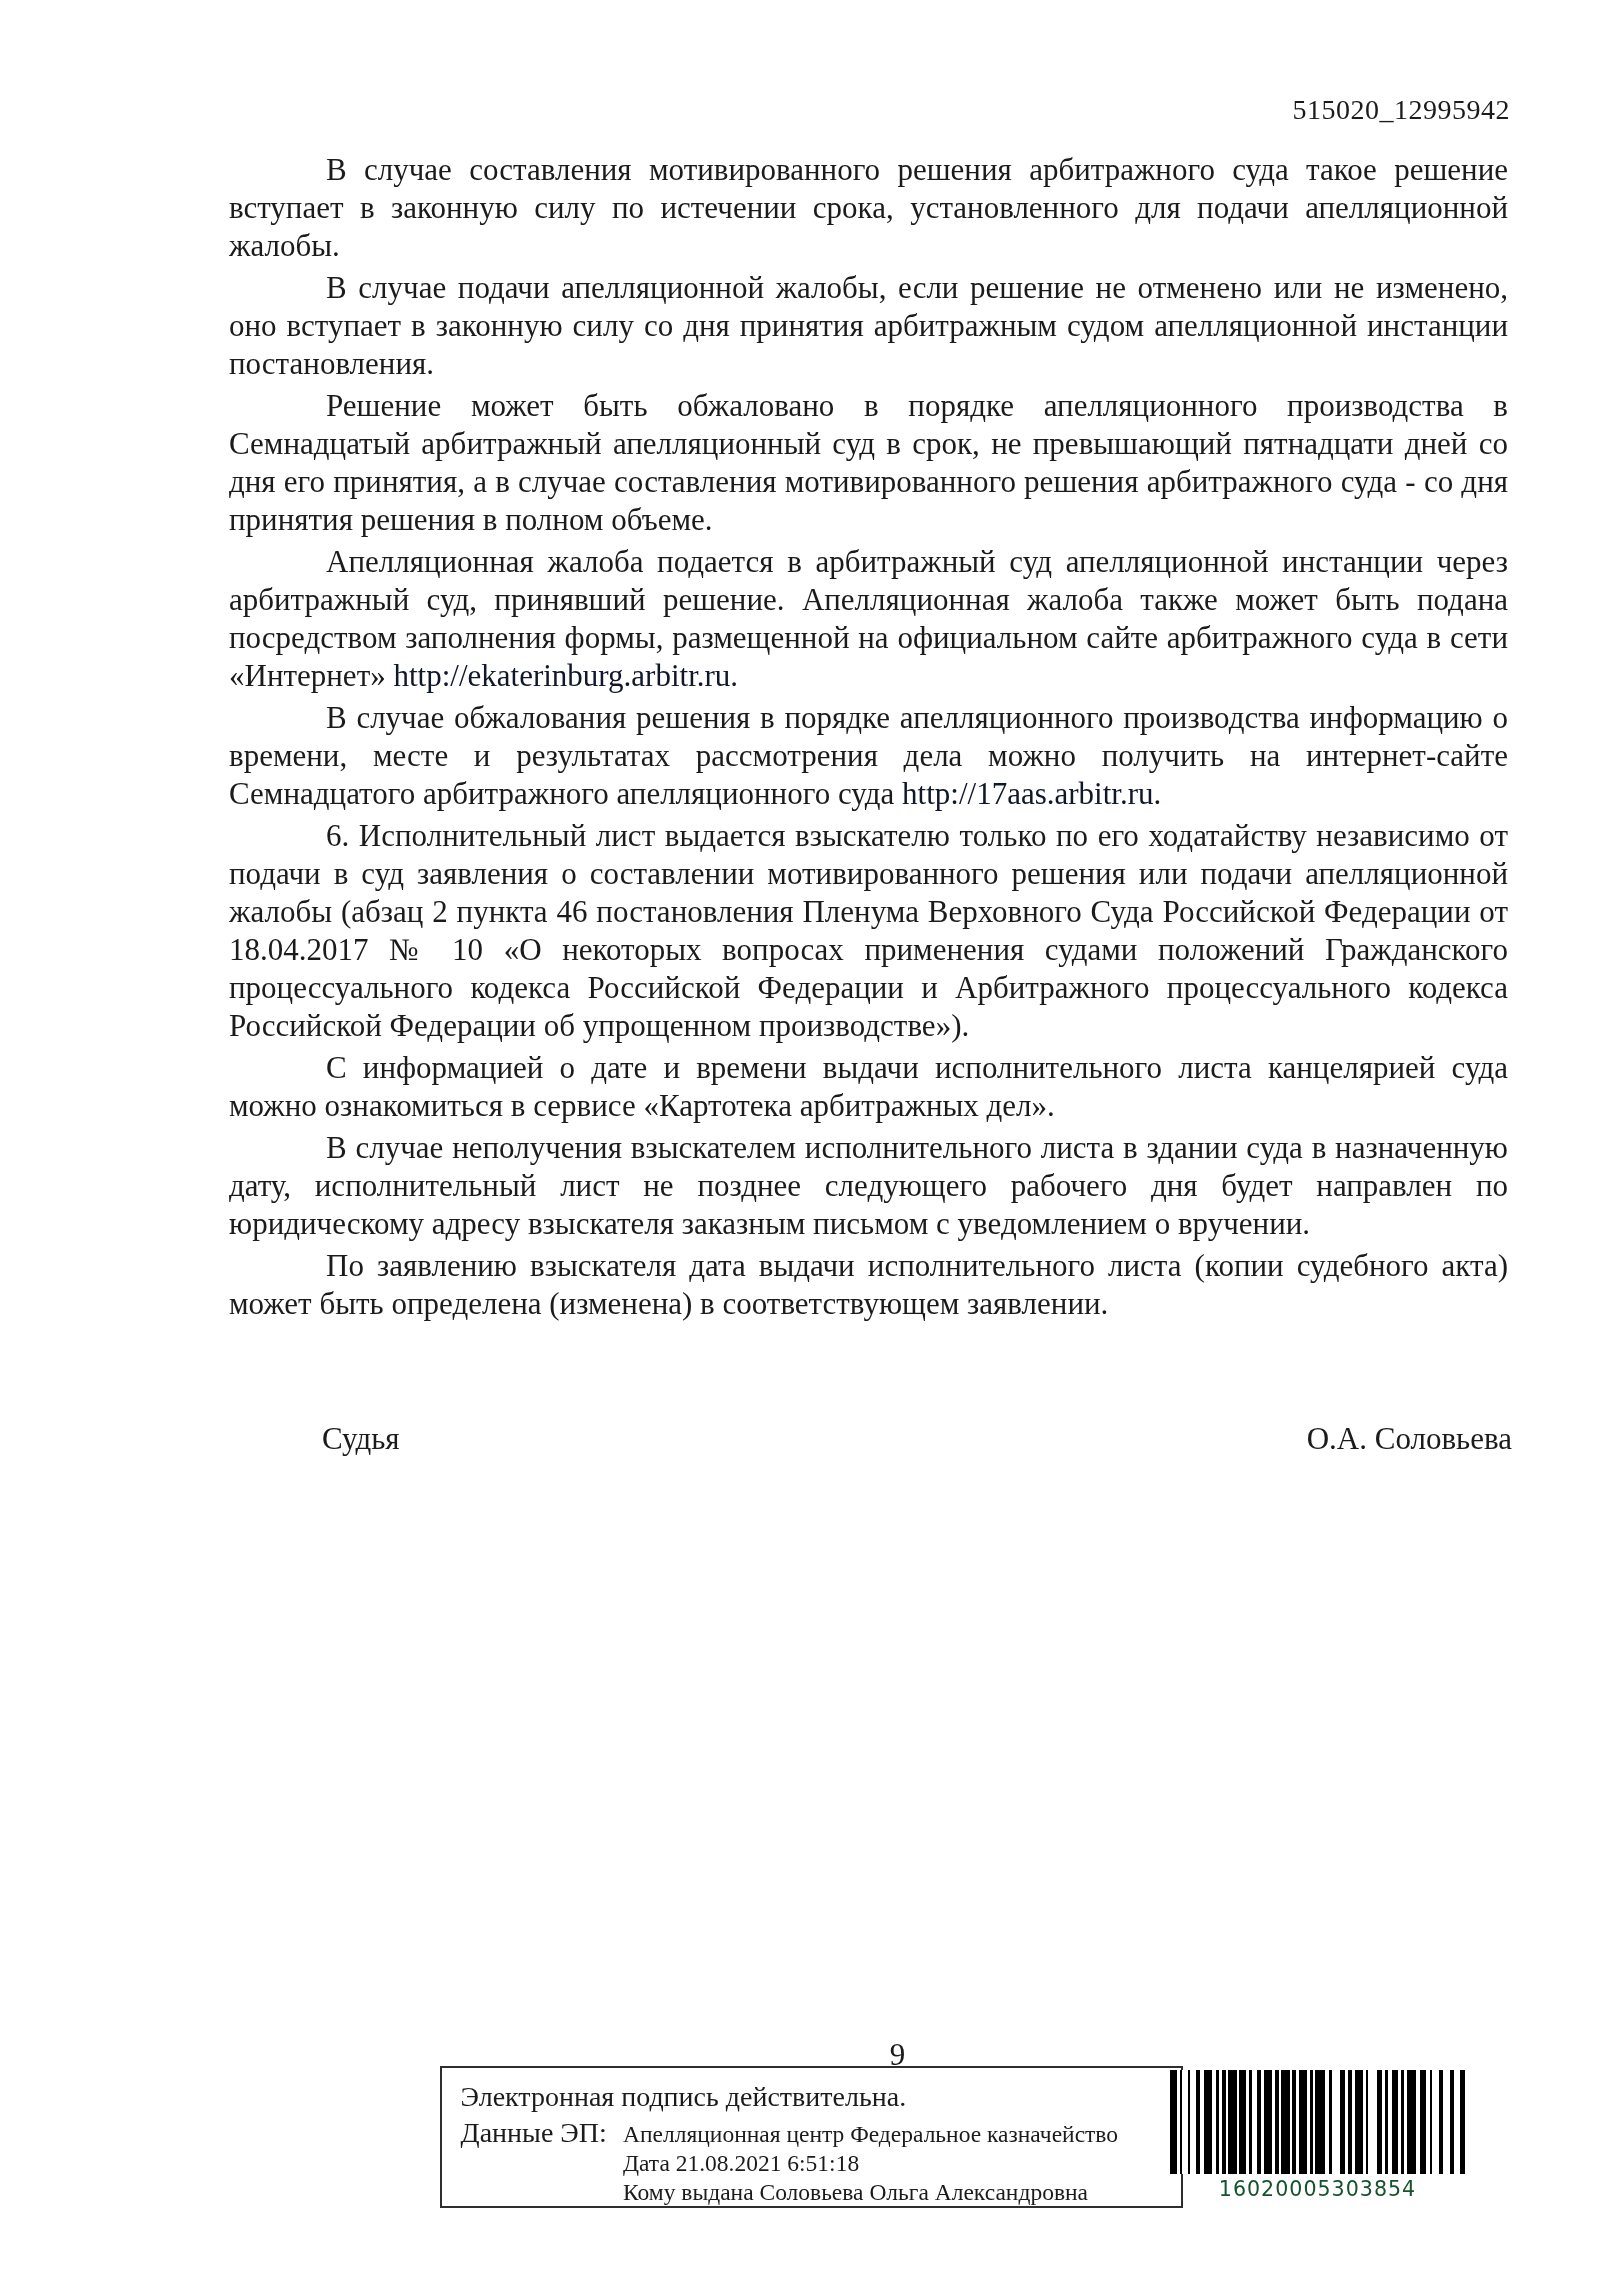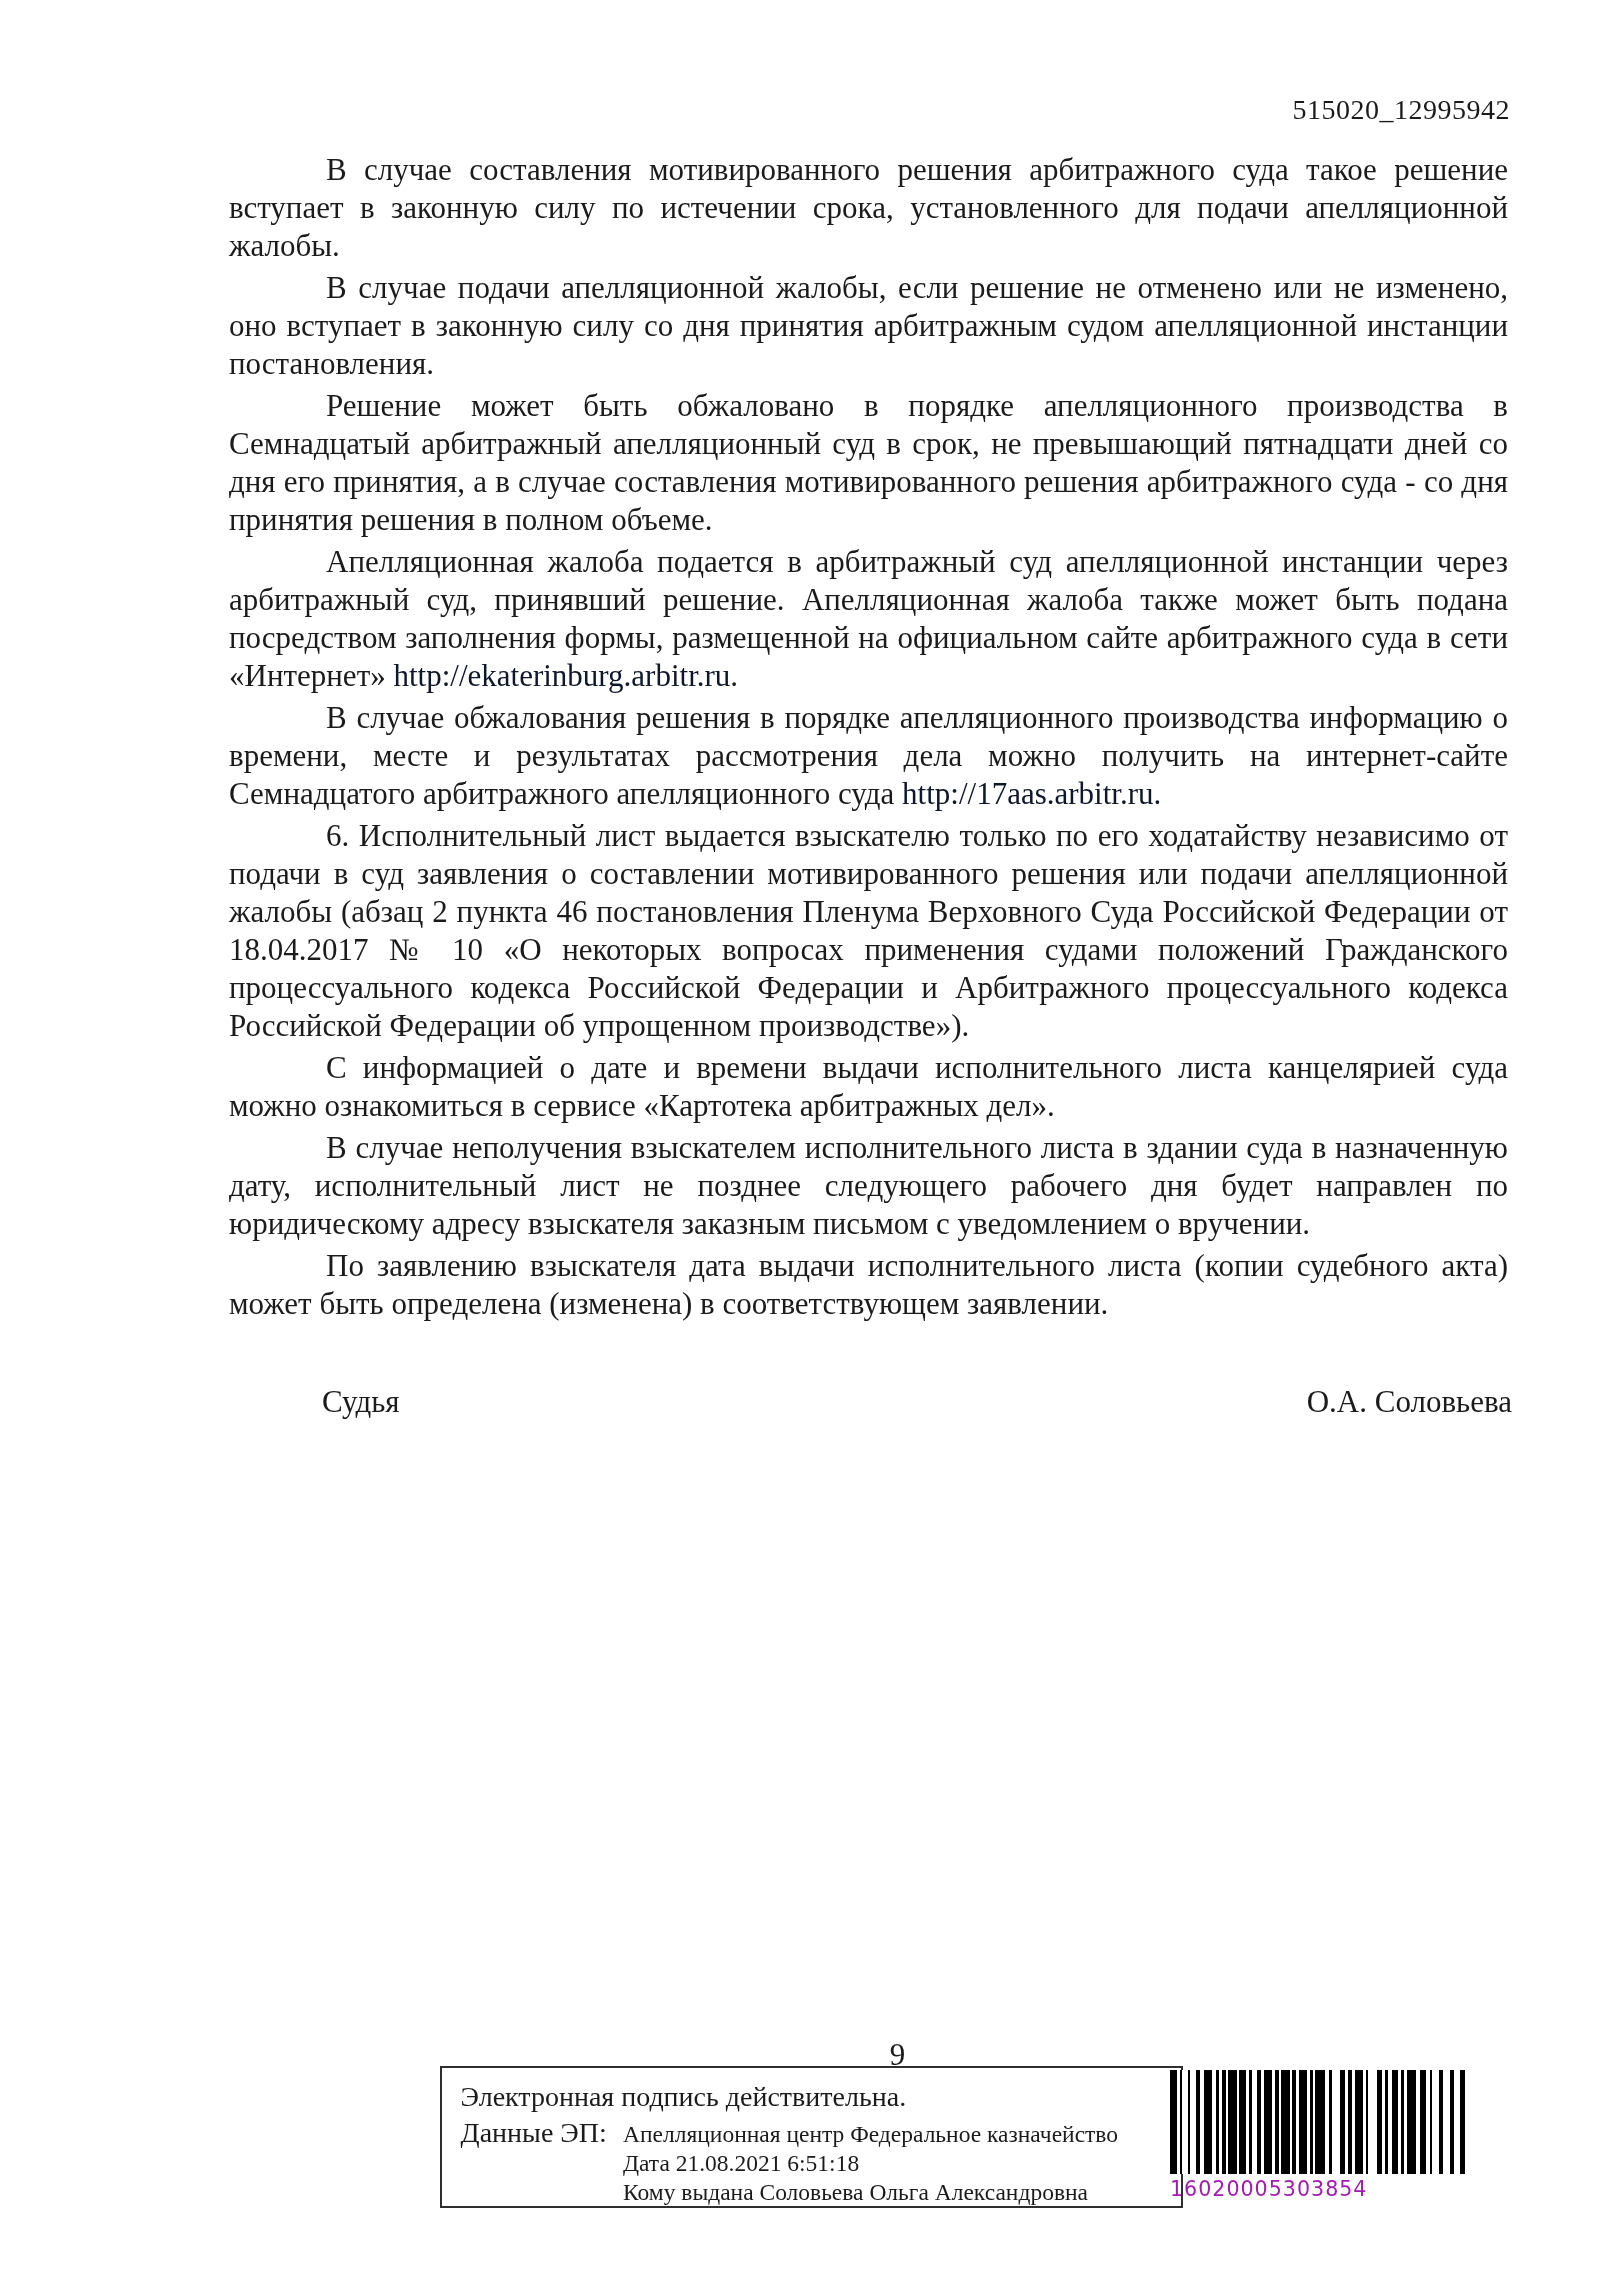--- a/index.html
+++ b/index.html
@@ -31,21 +31,21 @@
     font-size: 31px;
     line-height: 38px;
     text-indent: 97px;
     text-align: justify;
   }
   .doc-link {
     color: #0f172a;
     cursor: pointer;
   }
   .signature-row {
-    margin-top: 60px;
+    margin-top: 97px;
     display: flex;
     justify-content: space-between;
     font-size: 31px;
     line-height: 38px;
   }
   .signature-role { margin-left: 97px; }
   .page-number {
     position: absolute;
     left: 225px;
     top: 2037px;
@@ -94,23 +94,24 @@
     height: 104px;
     display: flex;
     align-items: stretch;
   }
   .barcode span { display: block; height: 100%; }
   .barcode-number {
     position: absolute;
     left: 1170px;
     top: 2177px;
     width: 295px;
+    text-align: center;
     font-size: 20.6px;
     letter-spacing: 1px;
-    color: #a21caf;
+    color: #14532d;
     font-family: "DejaVu Sans", "Liberation Sans", sans-serif;
   }
 </style>
 </head>
 <body>
 
 <div class="page">
 
   <div class="doc-number">515020_12995942</div>
 

